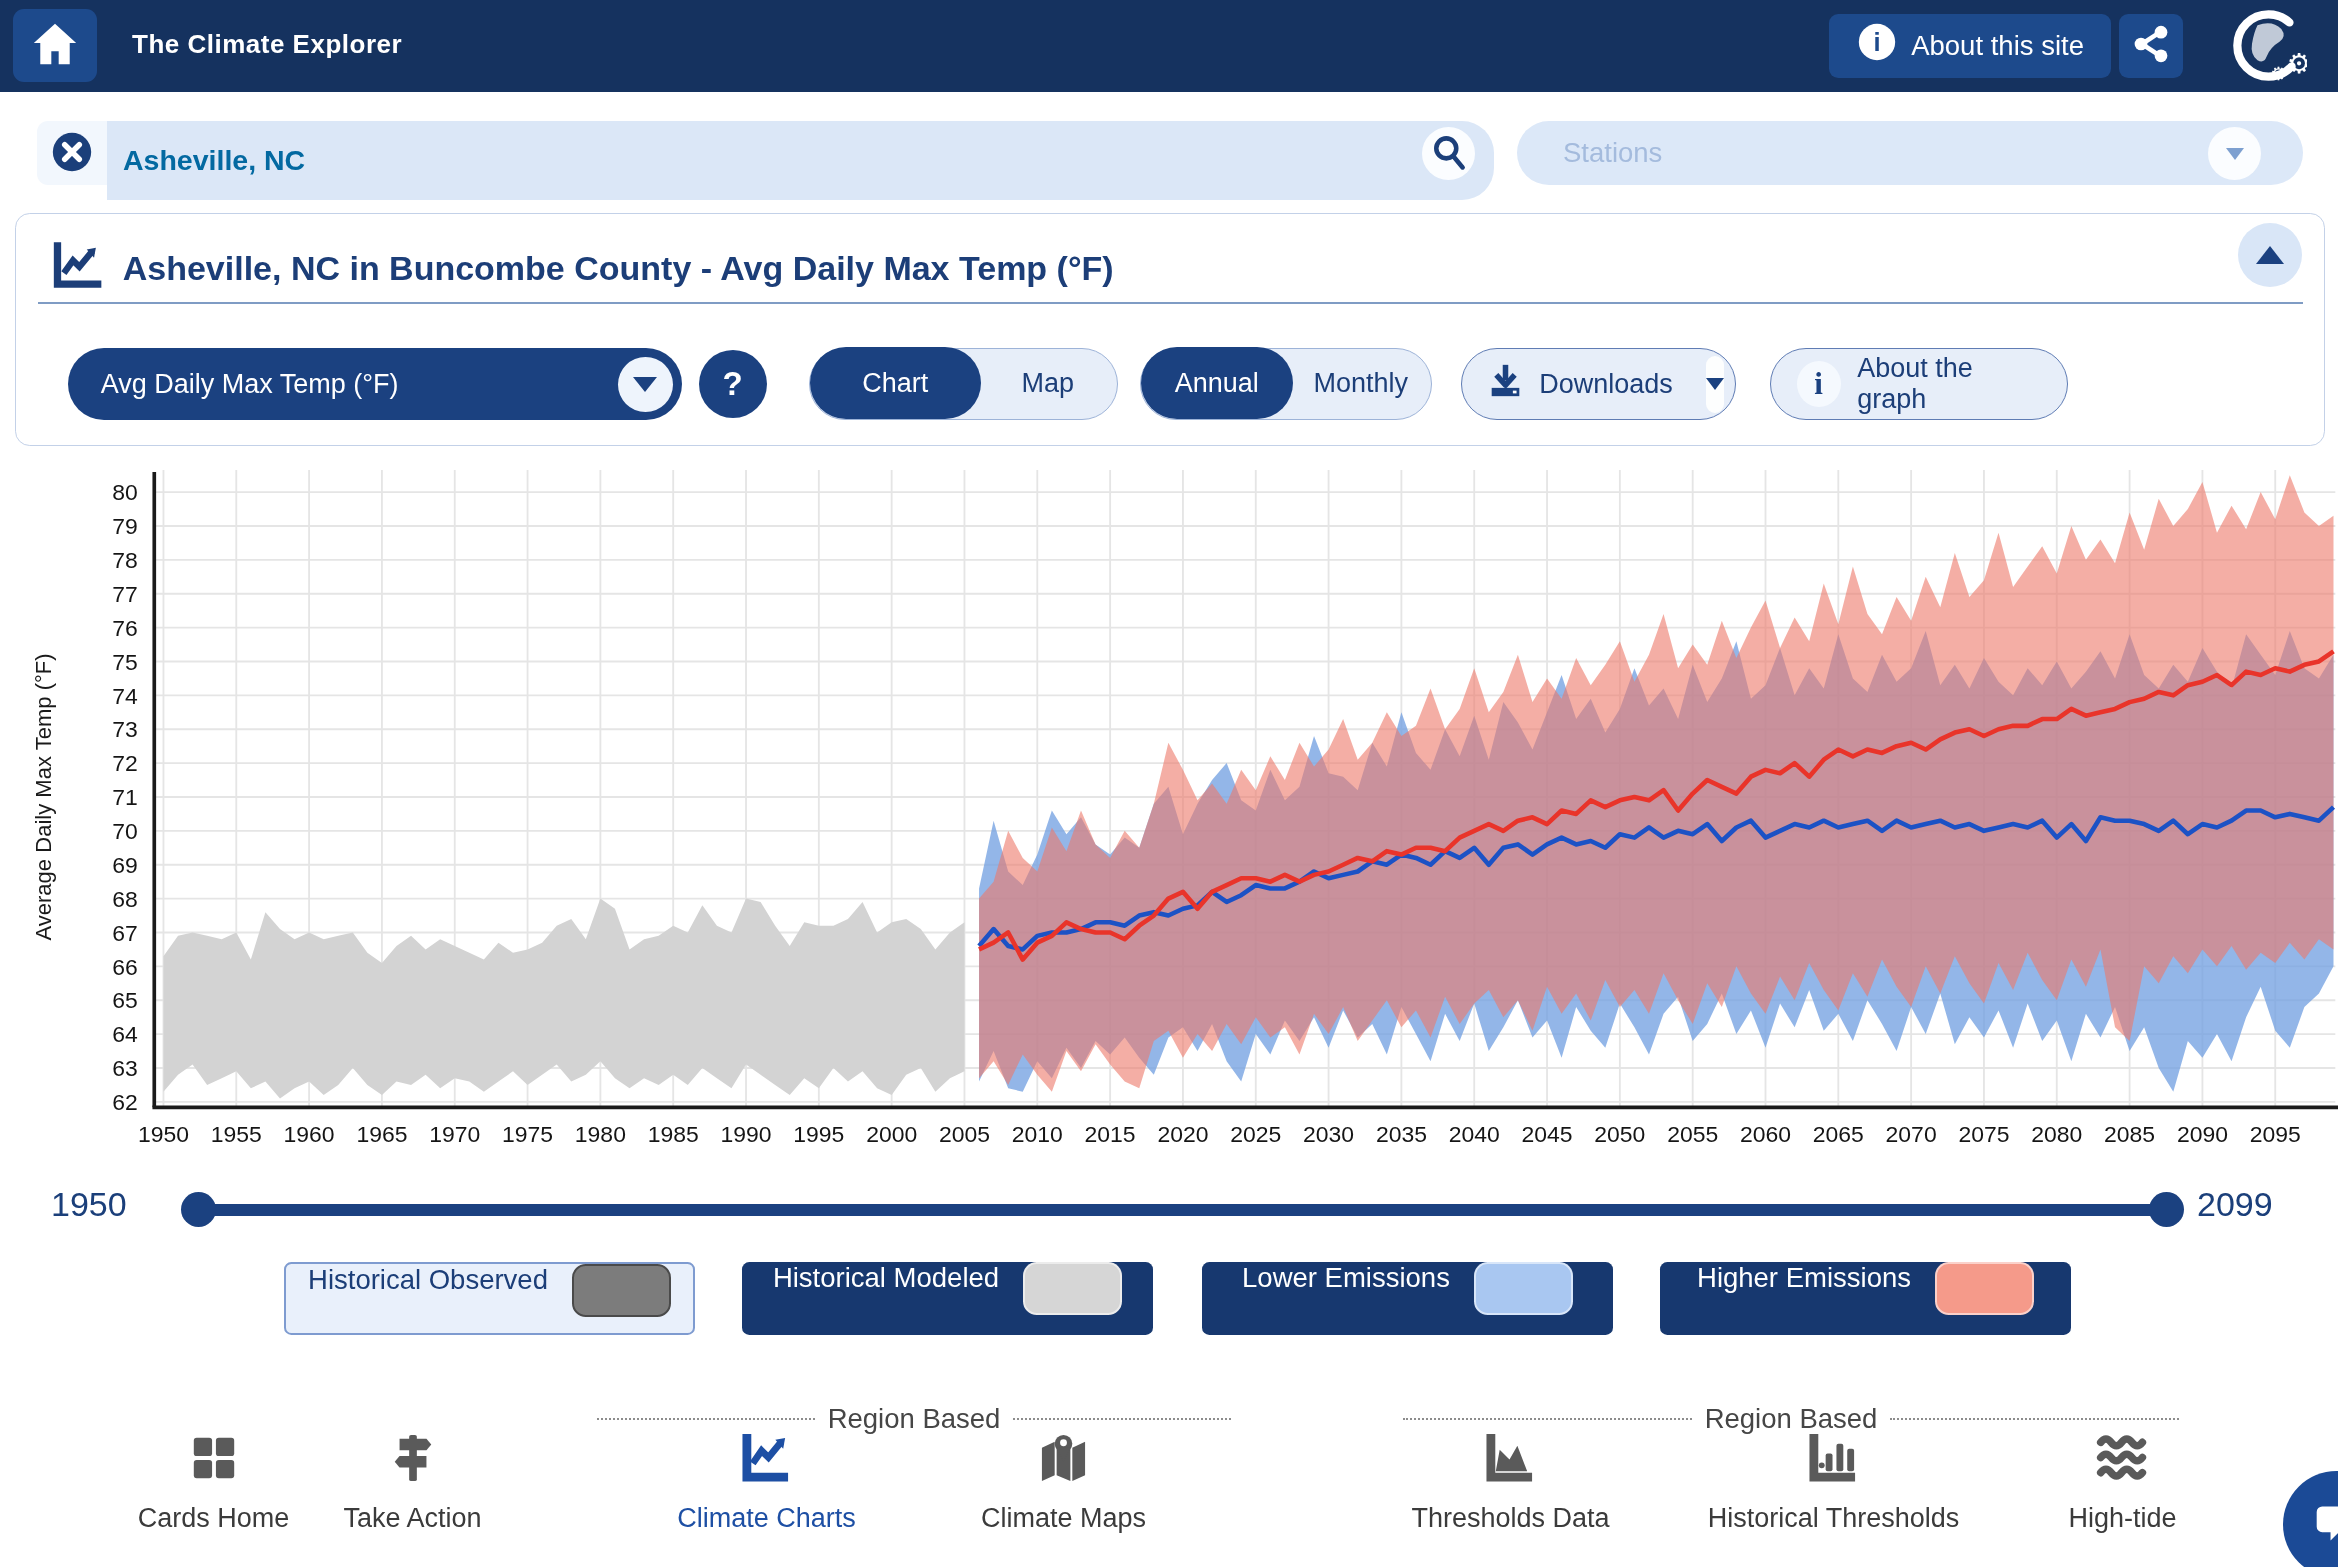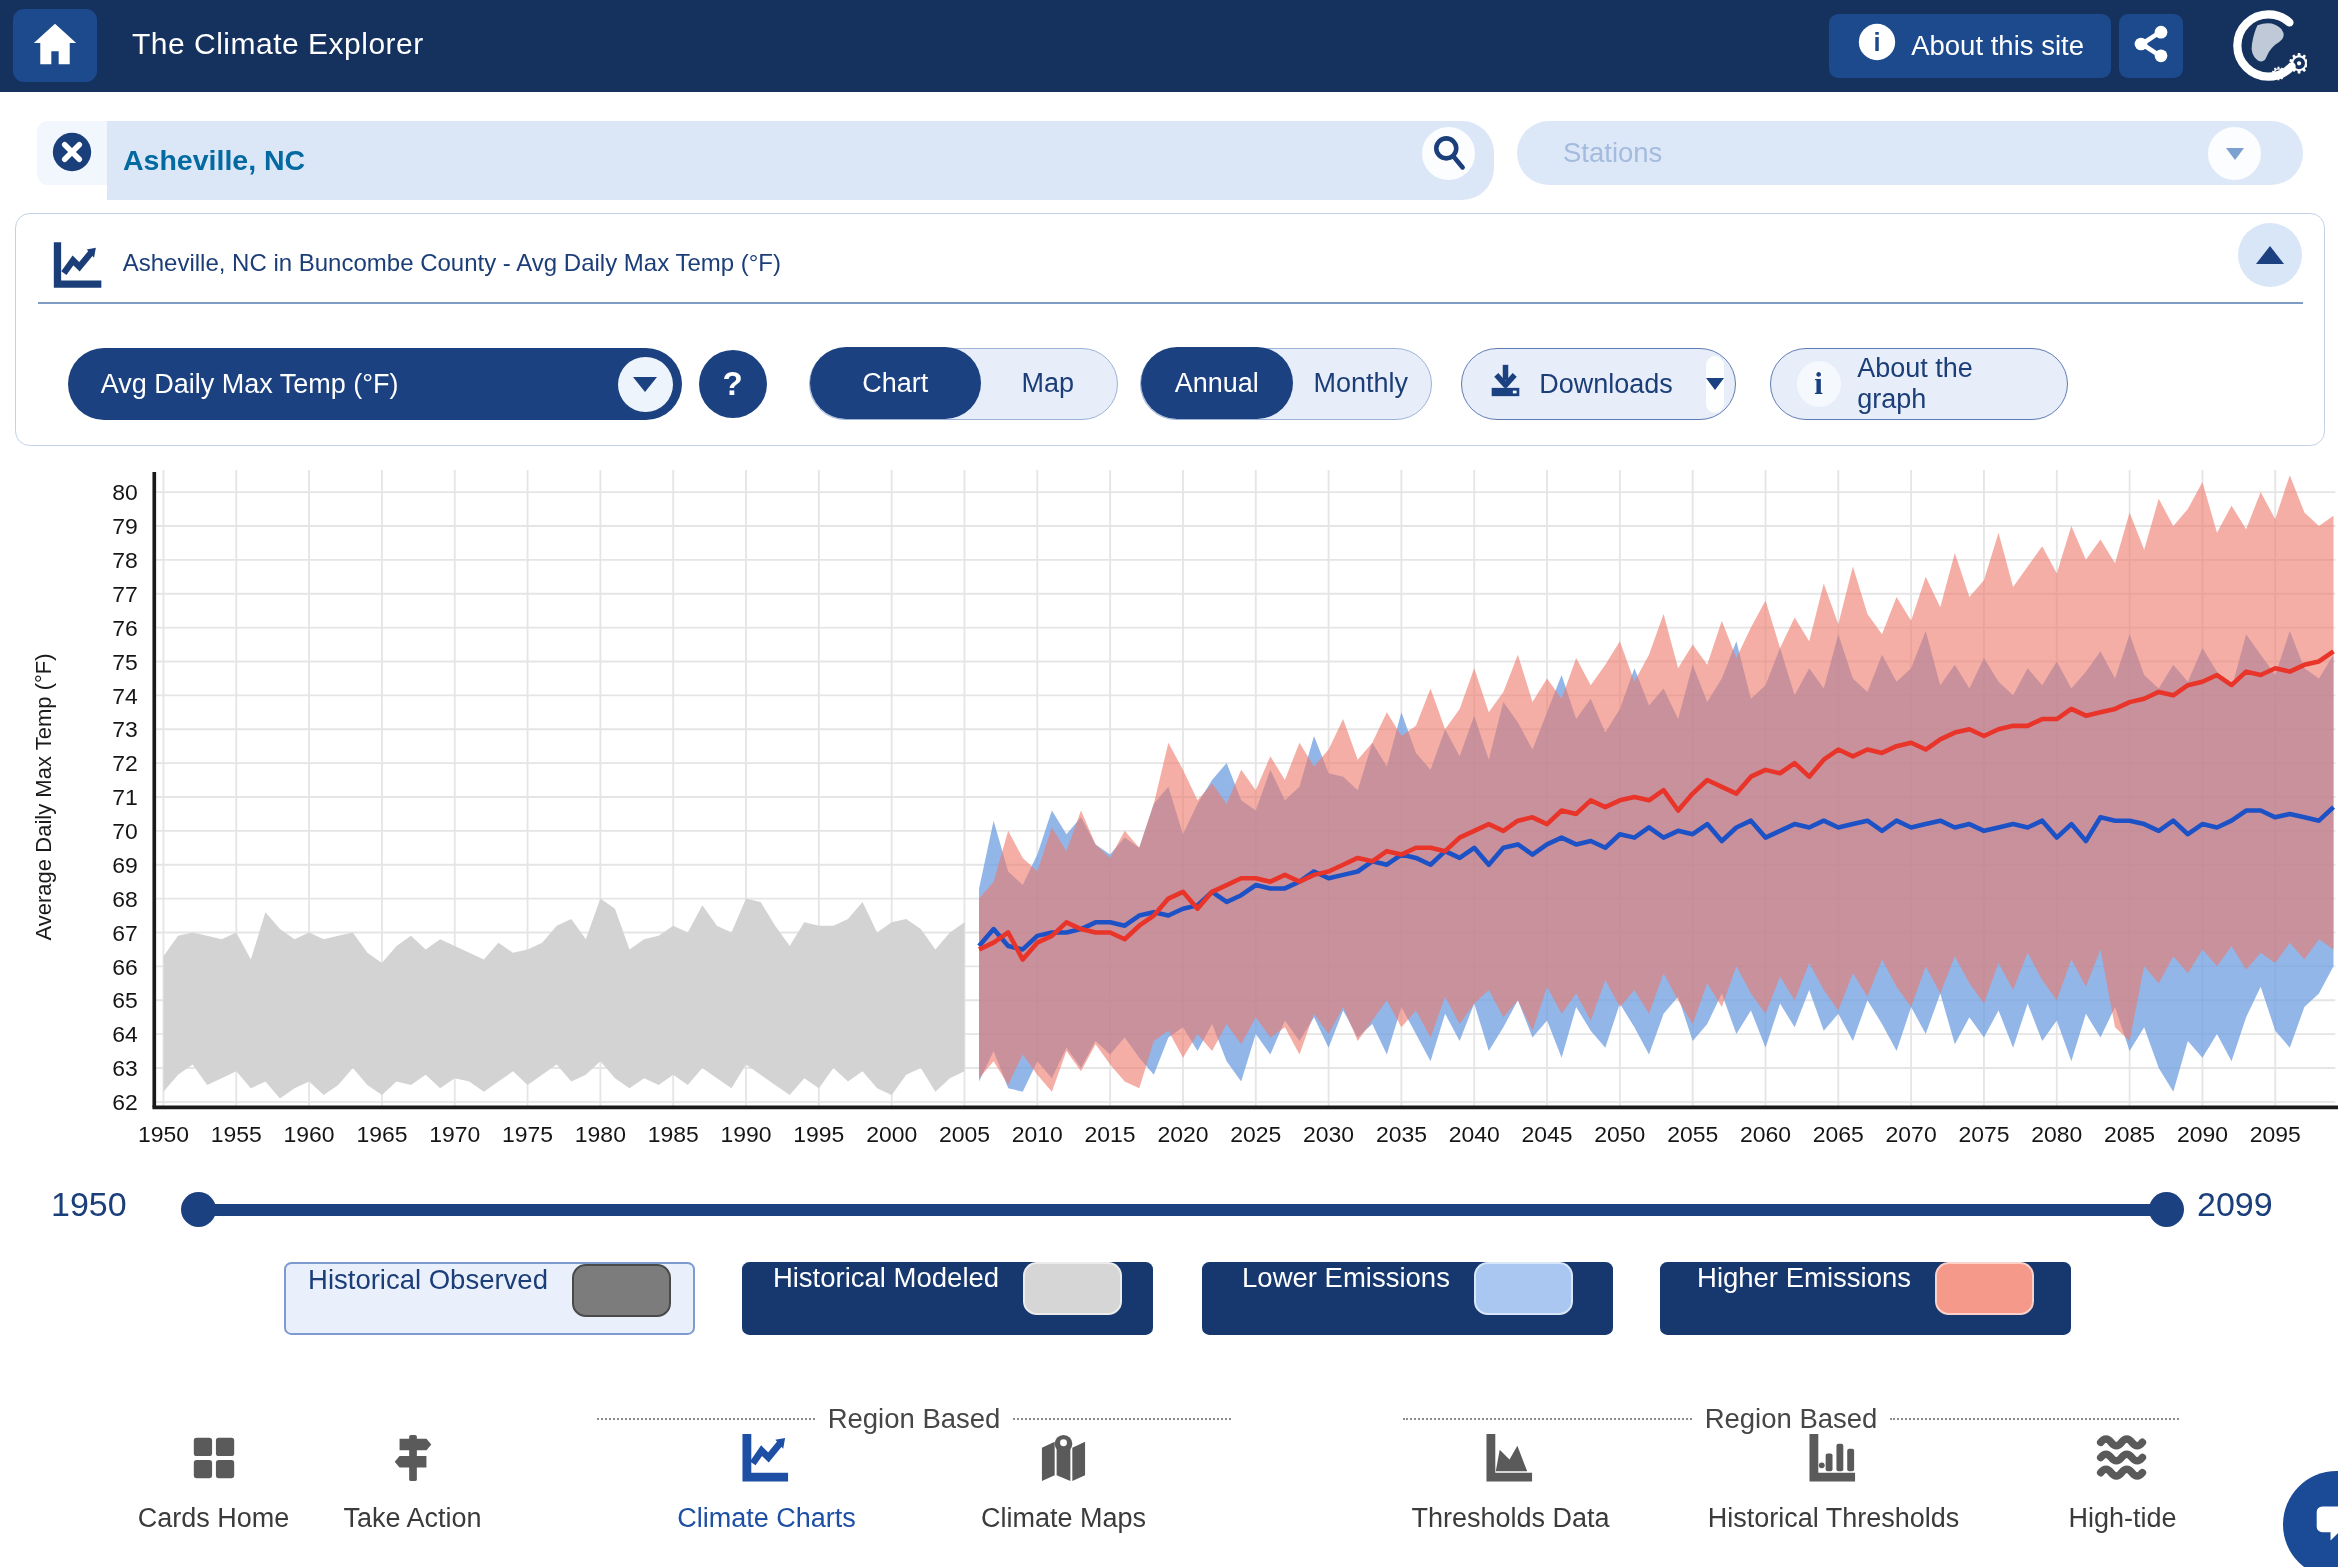--- a/index.html
+++ b/index.html
@@ -5,21 +5,21 @@
   * { margin:0; padding:0; box-sizing:border-box; }
   html,body { width:2339px; height:1568px; }
   body { position:relative; background:#fff; overflow:hidden;
          font-family:"Liberation Sans", sans-serif; }
 
   
   .top-bar { position:absolute; left:0; top:0; width:2339px; height:92px; background:#15325f; }
   .home-btn { position:absolute; left:13px; top:9.2px; width:84px; height:73px;
               background:#1d4a8c; border-radius:11px; display:flex; align-items:center; justify-content:center; cursor:pointer; }
   .app-title { position:absolute; left:132px; top:0; height:88px; display:flex; align-items:center;
-               color:#fff; font-size:30px; font-weight:400; letter-spacing:0.5px; }
+               color:#fff; font-size:26px; font-weight:700; letter-spacing:0.5px; }
   .about-site-btn { position:absolute; left:1829px; top:13.8px; height:64px; padding:0 27.5px;
                     background:#1d4a8c; border-radius:9.2px; display:flex; align-items:center; gap:14.7px;
                     color:#fff; font-size:27.5px; cursor:pointer; }
   .share-btn { position:absolute; left:2119px; top:13.8px; width:64px; height:64px; background:#1d4a8c;
                border-radius:9.2px; display:flex; align-items:center; justify-content:center; cursor:pointer; }
   .logo { position:absolute; left:2230px; top:7.3px; width:77px; height:77px; }
 
   
   .clear-box { position:absolute; left:37px; top:121px; width:70px; height:64px; background:#f2f7fd;
                border-radius:11px 0 0 11px; display:flex; align-items:center; justify-content:center; cursor:pointer; }
@@ -31,21 +31,21 @@
   .stations-pill { position:absolute; left:1517px; top:121px; width:786px; height:64px; background:#dce8f8;
                    border-radius:32px; display:flex; align-items:center; padding-left:46px;
                    color:#a4bbdd; font-size:27.5px; cursor:pointer; }
   .stations-arrow { position:absolute; left:2208px; top:127px; width:53px; height:53px; background:#fbfdff;
                     border-radius:50%; display:flex; align-items:center; justify-content:center; cursor:pointer; }
 
   
   .card { position:absolute; left:14.7px; top:213px; width:2310px; height:233px; background:#fff;
           border:1.8px solid #c3d1e8; border-radius:14.7px; }
   .card-icon { position:absolute; left:36px; top:26px; width:53px; height:50px; }
-  .card-title { position:absolute; left:107px; top:35px; color:#1c3e78; font-size:24px; font-weight:400; }
+  .card-title { position:absolute; left:107px; top:35px; color:#1c3e78; font-size:34px; font-weight:700; }
   .collapse-btn { position:absolute; left:2222px; top:9.2px; width:64px; height:64px; background:#d9e6f7;
                   border-radius:50%; display:flex; align-items:center; justify-content:center; cursor:pointer; }
   .card-divider { position:absolute; left:22px; top:88px; width:2265px; height:1.8px; background:#7f9cc4; }
 
   .var-select { position:absolute; left:52px; top:134px; width:614px; height:72px; background:#1b4180;
                 border-radius:36px; display:flex; align-items:center; padding:0 9.2px 0 33px;
                 color:#fff; font-size:27px; cursor:pointer; }
   .var-select .spacer { flex:1; }
   .white-circle { width:55px; height:55px; background:#eef4fc; border-radius:50%;
                   display:flex; align-items:center; justify-content:center; }

